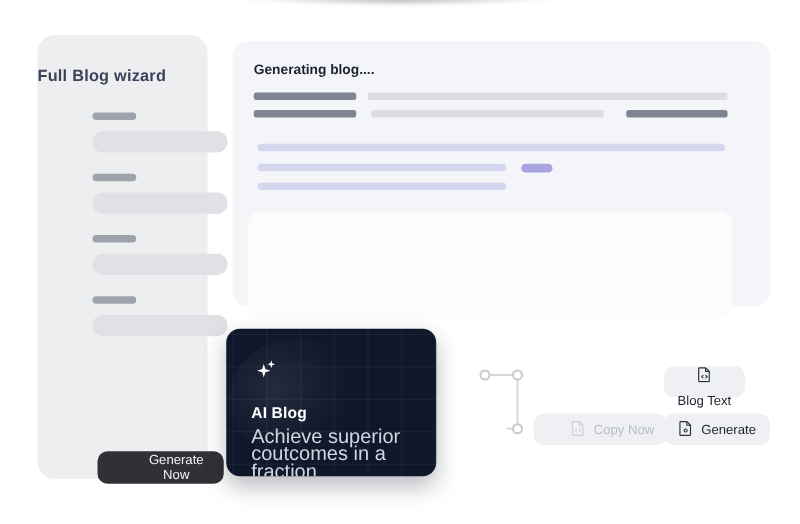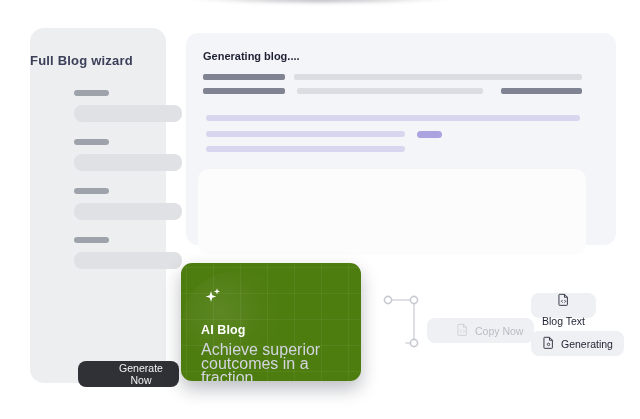--- a/index.html
+++ b/index.html
@@ -126,25 +126,24 @@
     border-radius: 11px;
   }
 
   
   .ai-card {
     position: absolute;
     left: 181px;
     top: 263px;
     width: 168px;
     height: 118px;
-    background: #4d7c0f;
+    background: #0f172a;
     border-radius: 11px;
     overflow: hidden;
     box-shadow: 0 8px 18px rgba(16,20,37,0.28);
-    padding-left: 12px;
   }
   .ai-card-grid {
     position: absolute;
     inset: 0;
     background-image:
       linear-gradient(to right, rgba(255,255,255,0.055) 1px, transparent 1px),
       linear-gradient(to bottom, rgba(255,255,255,0.055) 1px, transparent 1px);
     background-size: 27px 26px;
     background-position: 5px 4px;
   }
@@ -288,35 +287,35 @@
     <span class="chip-icon">
       <svg width="13" height="13" viewBox="0 0 16 16">
         <path d="M3.2 1.6 h6 l3.6 3.6 v9.2 a0.8 0.8 0 0 1 -0.8 0.8 h-8.8 a0.8 0.8 0 0 1 -0.8 -0.8 v-12 a0.8 0.8 0 0 1 0.8 -0.8 z" fill="none" stroke="#2b2f3e" stroke-width="1.15" stroke-linejoin="round"></path>
         <path d="M9.2 1.6 v3.6 h3.6" fill="none" stroke="#2b2f3e" stroke-width="1.15" stroke-linejoin="round"></path>
         <path d="M6.6 8.9 L5.3 10.2 L6.6 11.5 M9.4 8.9 L10.7 10.2 L9.4 11.5" fill="none" stroke="#2b2f3e" stroke-width="1.05" stroke-linecap="round" stroke-linejoin="round"></path>
       </svg>
     </span>
     <span class="chip-label">Blog Text</span>
   </button>
 
-  <button class="chip chip-muted" style="left:427px; top:318px;padding-left:29px;">
+  <button class="chip chip-muted" style="left:427px; top:331px;padding-left:29px;">
     <span class="chip-icon">
       <svg width="13" height="13" viewBox="0 0 16 16">
         <path d="M3.2 1.6 h6 l3.6 3.6 v9.2 a0.8 0.8 0 0 1 -0.8 0.8 h-8.8 a0.8 0.8 0 0 1 -0.8 -0.8 v-12 a0.8 0.8 0 0 1 0.8 -0.8 z" fill="none" stroke="#cdd0d7" stroke-width="1.15" stroke-linejoin="round"></path>
         <path d="M9.2 1.6 v3.6 h3.6" fill="none" stroke="#cdd0d7" stroke-width="1.15" stroke-linejoin="round"></path>
         <path d="M6.6 8.9 L5.3 10.2 L6.6 11.5 M9.4 8.9 L10.7 10.2 L9.4 11.5" fill="none" stroke="#cdd0d7" stroke-width="1.05" stroke-linecap="round" stroke-linejoin="round"></path>
       </svg>
     </span>
     <span class="chip-label">Copy Now</span>
   </button>
 
   <button class="chip" style="left:531px; top:331px;">
     <span class="chip-icon">
       <svg width="13" height="13" viewBox="0 0 16 16">
         <path d="M3.2 1.6 h6 l3.6 3.6 v9.2 a0.8 0.8 0 0 1 -0.8 0.8 h-8.8 a0.8 0.8 0 0 1 -0.8 -0.8 v-12 a0.8 0.8 0 0 1 0.8 -0.8 z" fill="none" stroke="#2b2f3e" stroke-width="1.15" stroke-linejoin="round"></path>
         <path d="M9.2 1.6 v3.6 h3.6" fill="none" stroke="#2b2f3e" stroke-width="1.15" stroke-linejoin="round"></path>
         <circle cx="8" cy="10.3" r="1.5" fill="none" stroke="#2b2f3e" stroke-width="1.05"></circle>
       </svg>
     </span>
-    <span class="chip-label">Generating</span>
+    <span class="chip-label">Generate</span>
   </button>
 
 </div>
 
 </body></html>

